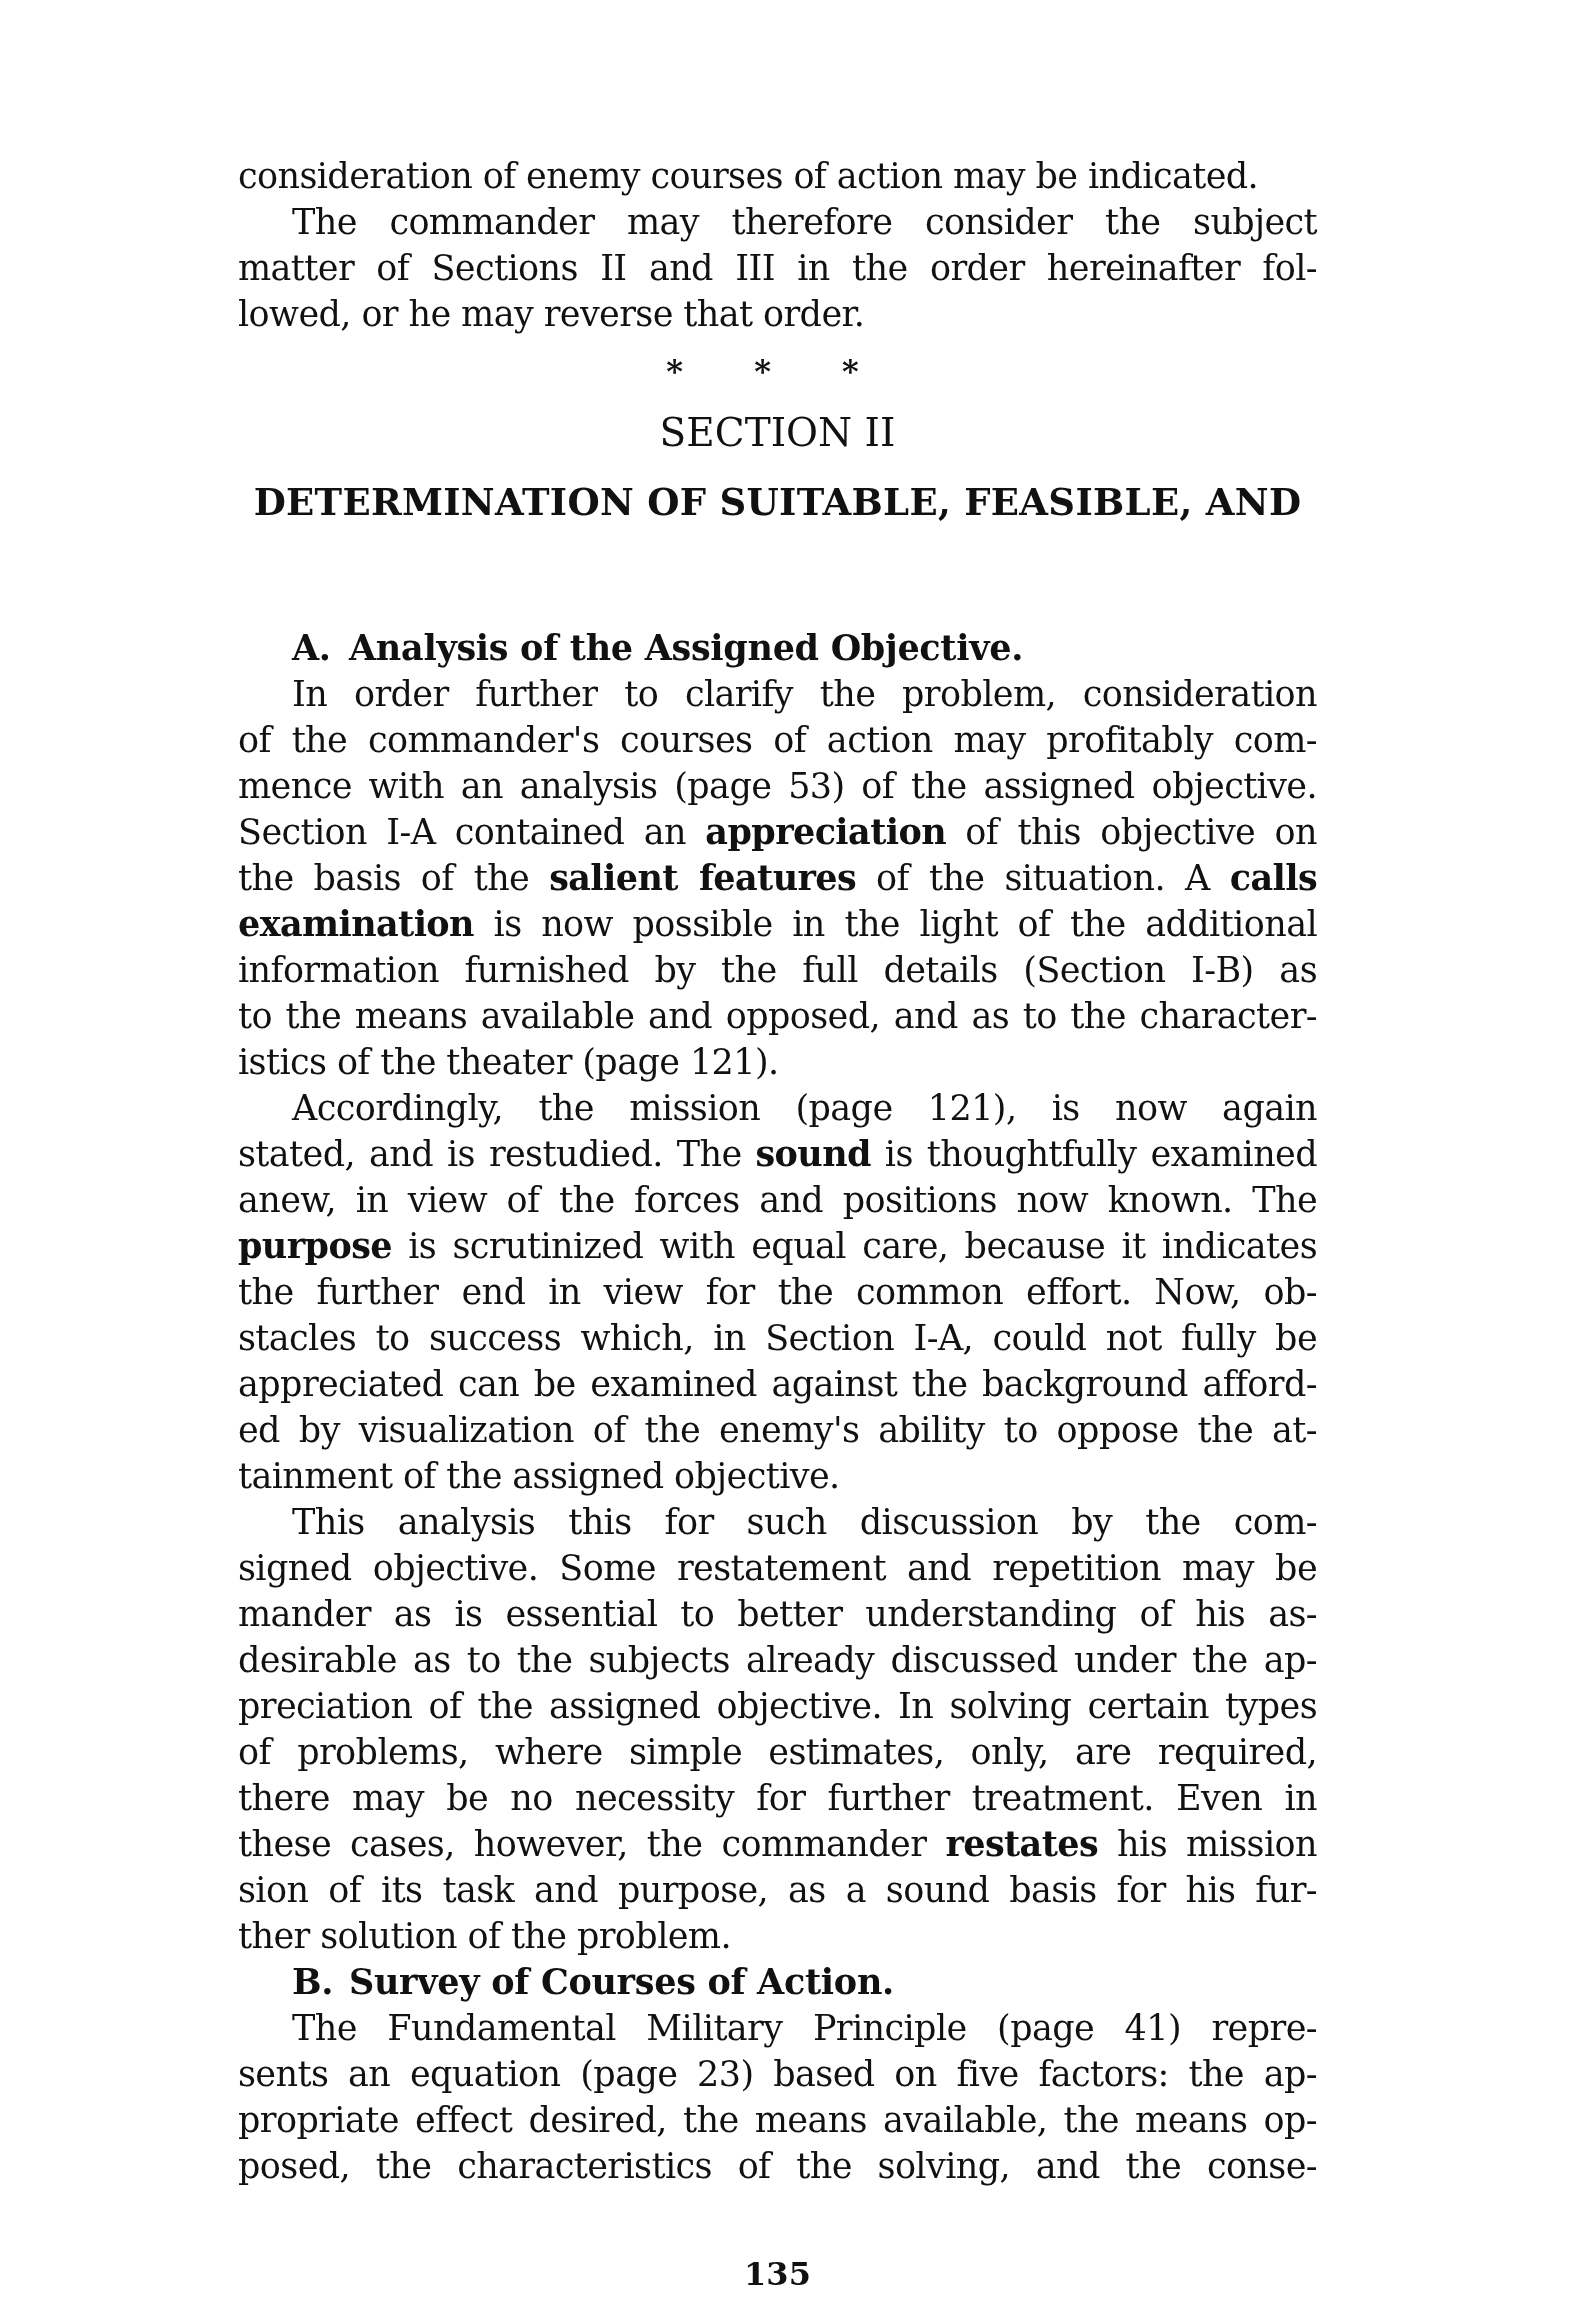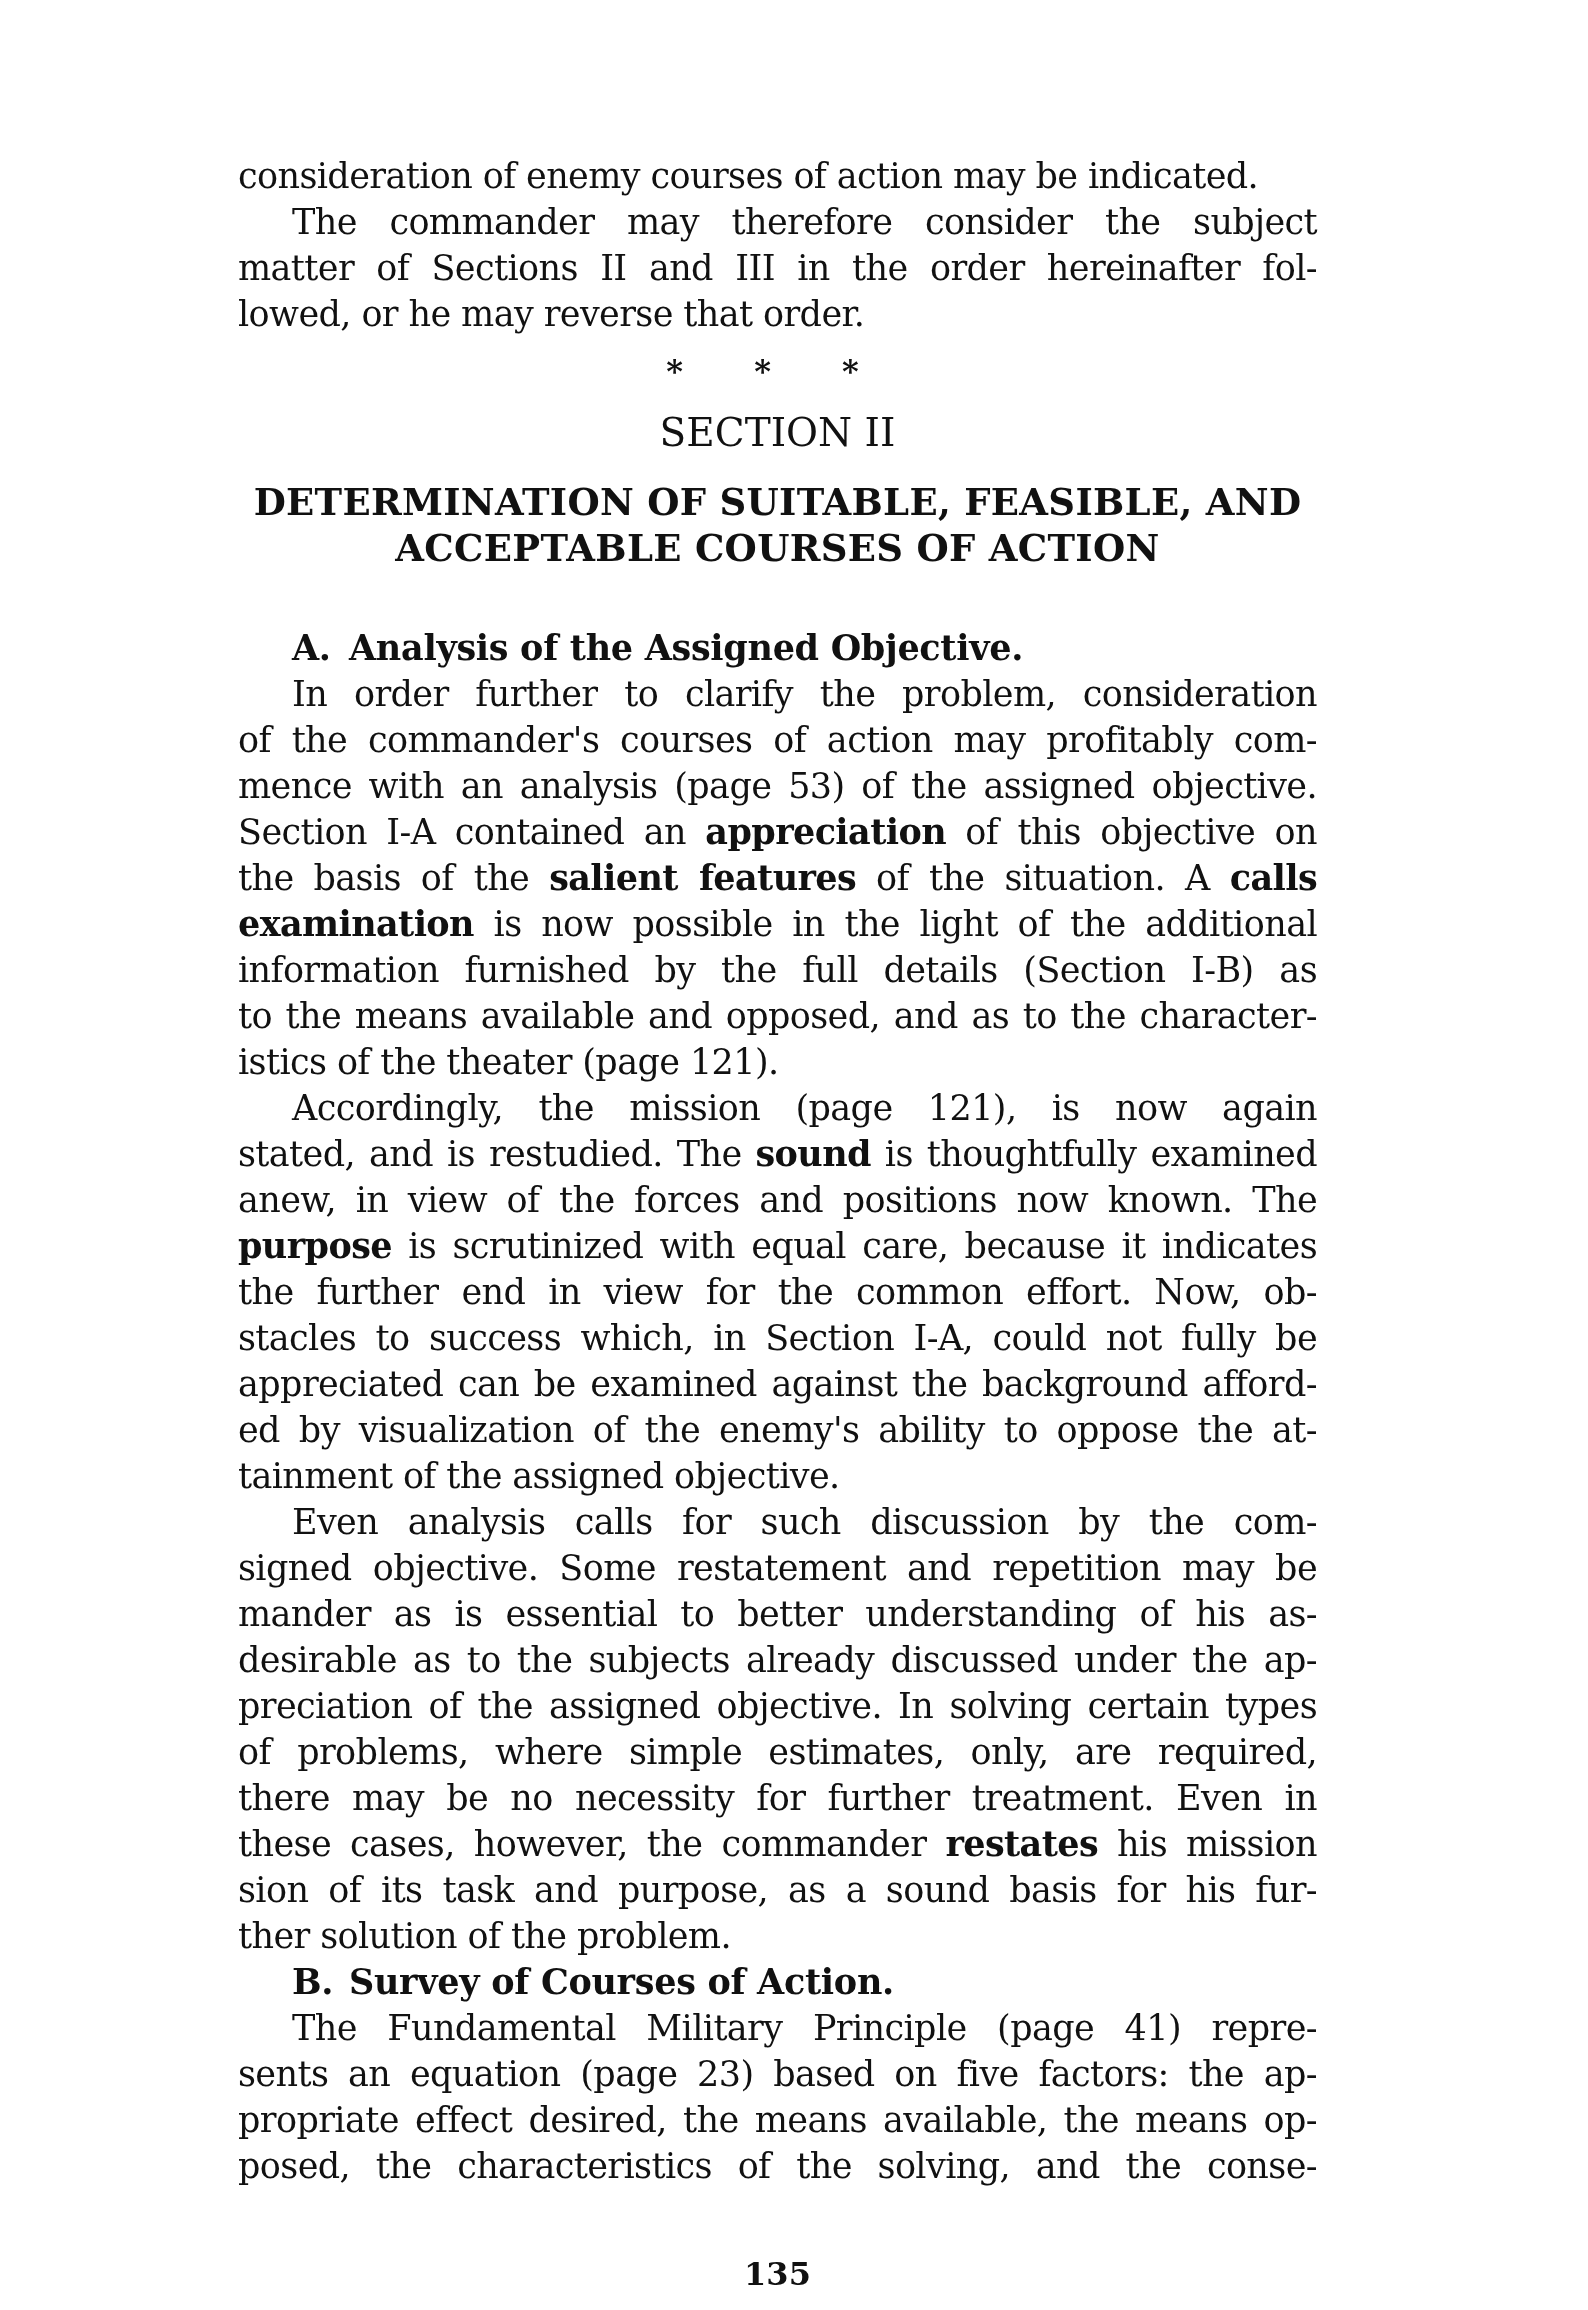--- a/index.html
+++ b/index.html
@@ -35,21 +35,20 @@
       <div class="line indent">The commander may therefore consider the subject</div>
       <div class="line">matter of Sections II and III in the order hereinafter fol-</div>
       <div class="line last">lowed, or he may reverse that order.</div>
     </div>
 
   <div class="stars">* * *</div>
 
   <div class="sec-title">SECTION II</div>
 
   <div class="heading" style="top:479px;">DETERMINATION OF SUITABLE, FEASIBLE, AND</div>
-  <div class="heading" style="top:525px;">ACCEPTABLE COURSES OF ACTION</div>
 
   <div class="block" style="top:577px;margin-top:48px;">
     <div class="subhead">
       <span class="letter">A.</span><span>Analysis of the Assigned Objective.</span>
     </div>
     <div id="sub-a-body">
         <div>
           <div class="line indent"><span>In order further to clarify the problem, consideration</span></div>
           <div class="line"><span>of the commander's courses of action may profitably com-</span></div>
           <div class="line"><span>mence with an analysis (page 53) of the assigned objective.</span></div>
@@ -65,21 +64,21 @@
           <div class="line"><span>stated, and is restudied. The </span><b>sound</b><span> is thoughtfully examined</span></div>
           <div class="line"><span>anew, in view of the forces and positions now known. The</span></div>
           <div class="line"><b>purpose</b><span> is scrutinized with equal care, because it indicates</span></div>
           <div class="line"><span>the further end in view for the common effort. Now, ob-</span></div>
           <div class="line"><span>stacles to success which, in Section I-A, could not fully be</span></div>
           <div class="line"><span>appreciated can be examined against the background afford-</span></div>
           <div class="line"><span>ed by visualization of the enemy's ability to oppose the at-</span></div>
           <div class="line last"><span>tainment of the assigned objective.</span></div>
         </div>
         <div>
-          <div class="line indent"><span>Even analysis calls for such discussion by the com-</span></div>
+          <div class="line indent"><span>This analysis this for such discussion by the com-</span></div>
           <div class="line"><span>signed objective. Some restatement and repetition may be</span></div>
           <div class="line"><span>mander as is essential to better understanding of his as-</span></div>
           <div class="line"><span>desirable as to the subjects already discussed under the ap-</span></div>
           <div class="line"><span>preciation of the assigned objective. In solving certain types</span></div>
           <div class="line"><span>of problems, where simple estimates, only, are required,</span></div>
           <div class="line"><span>there may be no necessity for further treatment. Even in</span></div>
           <div class="line"><span>these cases, however, the commander </span><b>restates</b><span> his mission</span></div>
           <div class="line"><span>sion of its task and purpose, as a sound basis for his fur-</span></div>
           <div class="line last"><span>ther solution of the problem.</span></div>
         </div>

